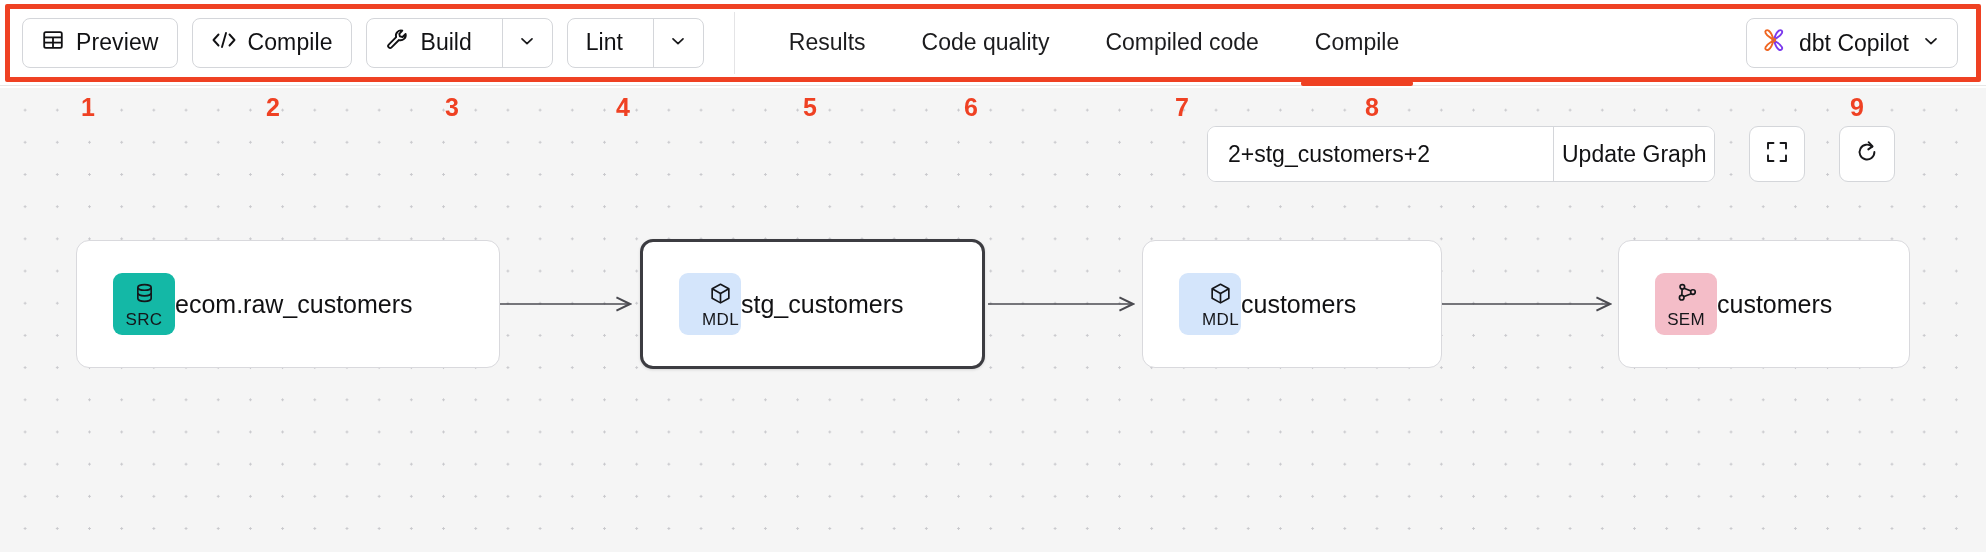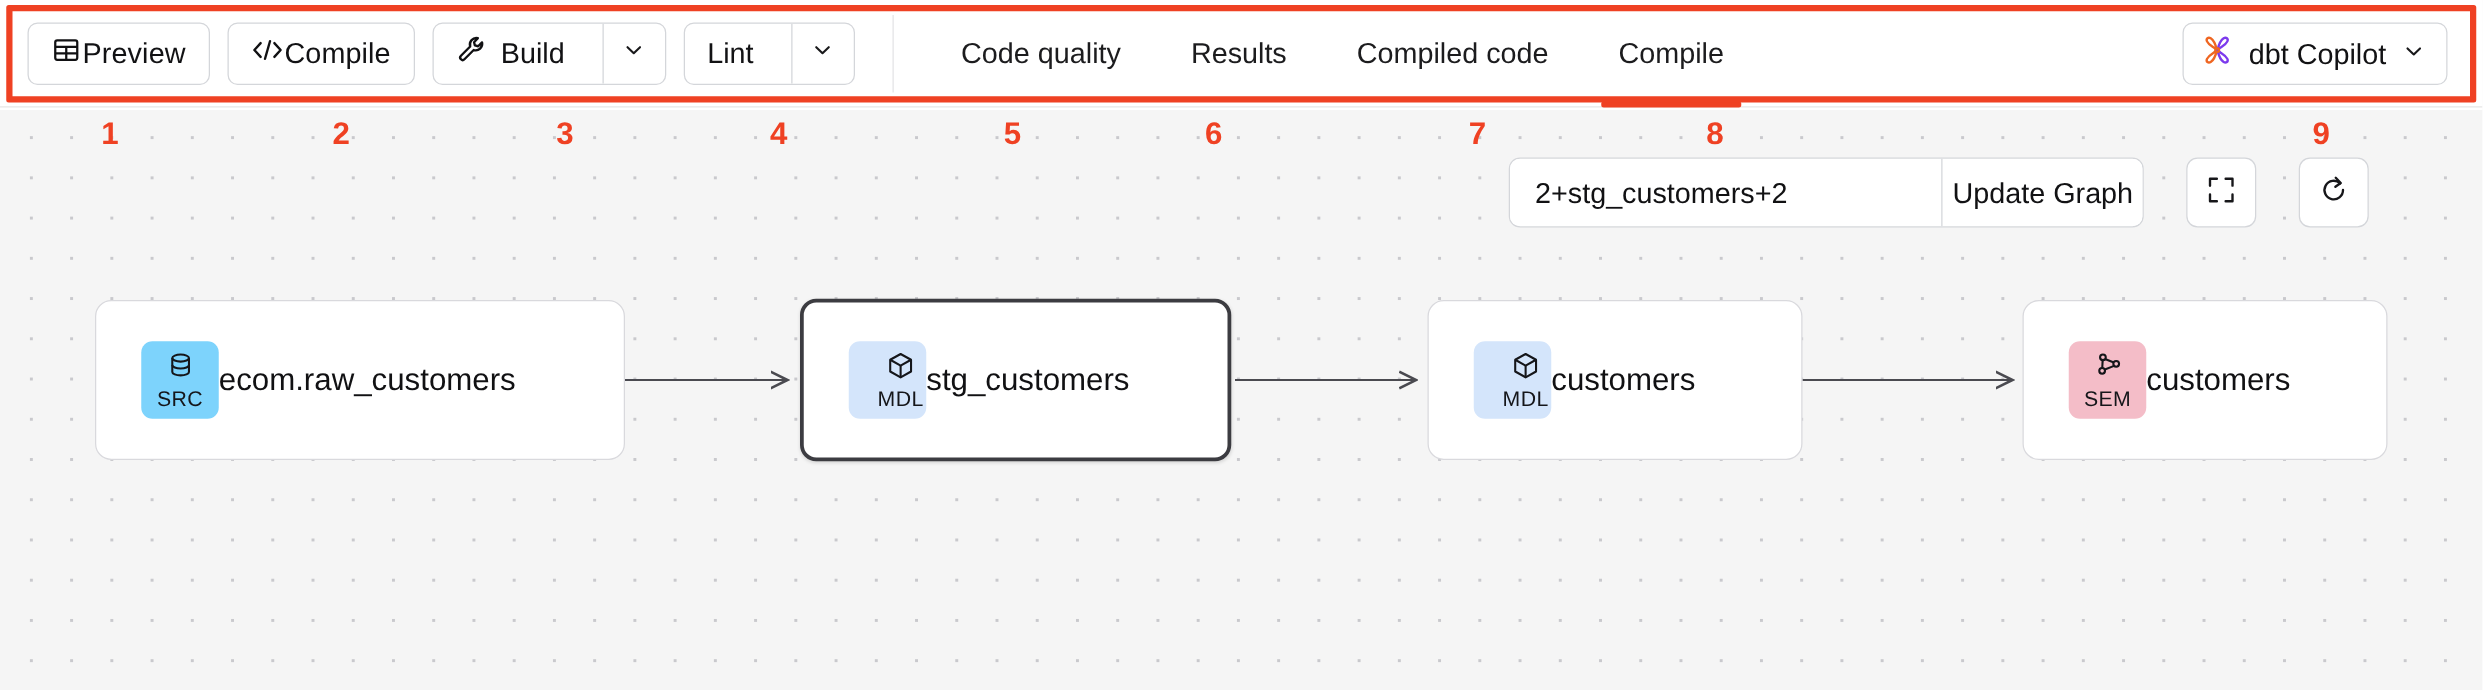--- a/index.html
+++ b/index.html
@@ -50,21 +50,21 @@
   .btn-group { display: flex; align-items: center; gap: 14px; margin-left: 22px; }
 
   .tbtn {
     height: 50px;
     border: 1px solid #d4d6da;
     border-radius: 8px;
     background: #ffffff;
     display: inline-flex;
     align-items: center;
     padding: 12px 18px;
-    gap: 1px;
+    gap: 11px;
     font-size: 23px;
     color: #0f0f10;
     font-family: "Liberation Sans", sans-serif;
     white-space: nowrap;
     cursor: pointer;
   }
   .tbtn .lbl { font-size: 23px; color: #121214; letter-spacing: .1px; }
 
   .split {
     height: 50px;
@@ -220,21 +220,21 @@
     gap: 1px;
     flex: none;
   }
   .badge .bt {
     font-size: 17px;
     letter-spacing: .3px;
     color: #15161a;
     font-family: "Liberation Sans", sans-serif;
     line-height: 1;
   }
-  .badge.src { background: #7dd3fc; }
+  .badge.src { background: #14b8a6; }
   .badge.mdl { background: #d4e5fb; padding-left: 21px; }
   .badge.sem { background: #f4bdc8; }
 
   .node .nm {
     font-size: 25px;
     color: #111113;
     white-space: nowrap;
   }
 
   .edge { position: absolute; z-index: 2; }
@@ -301,24 +301,24 @@
               </svg>
             </span>
           </div>
         </div>
       </div>
 
       <div class="sep-vert"></div>
 
       <div class="tabs">
         <div class="tab">
+          <span>Results</span>
+        </div>
+        <div class="tab">
           <span>Code quality</span>
-        </div>
-        <div class="tab">
-          <span>Results</span>
         </div>
         <div class="tab">
           <span>Compiled code</span>
         </div>
         <div class="tab active">
           <span>Compile</span>
         </div>
       </div>
 
       <div class="copilot">

